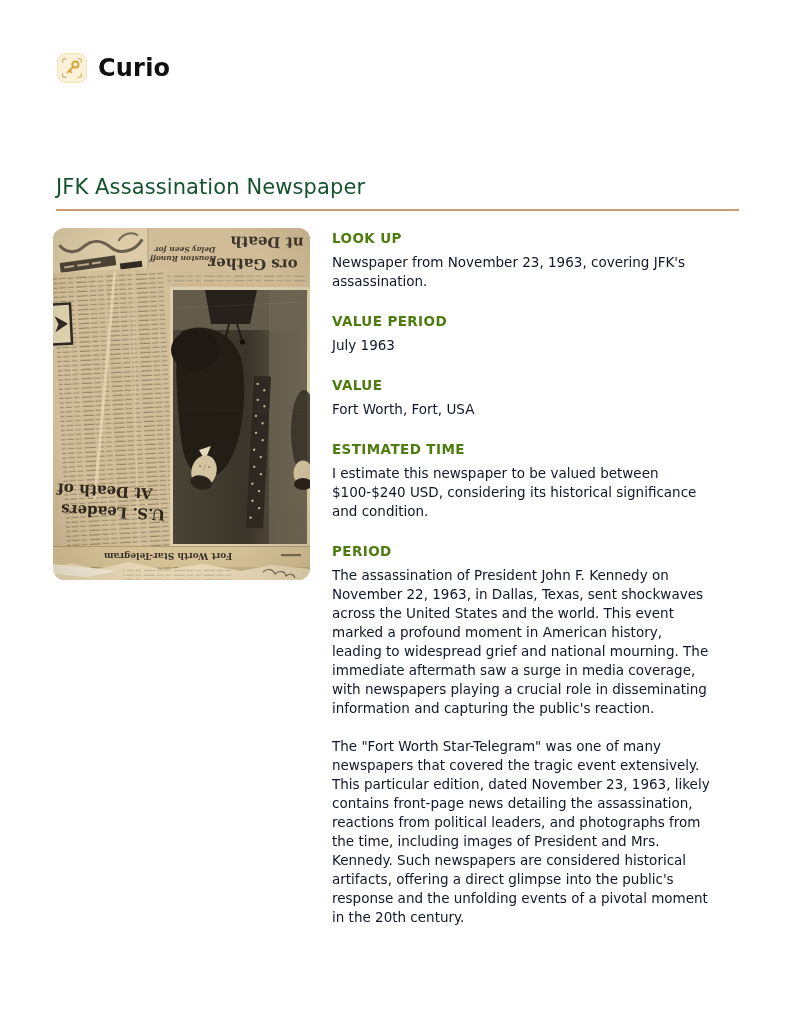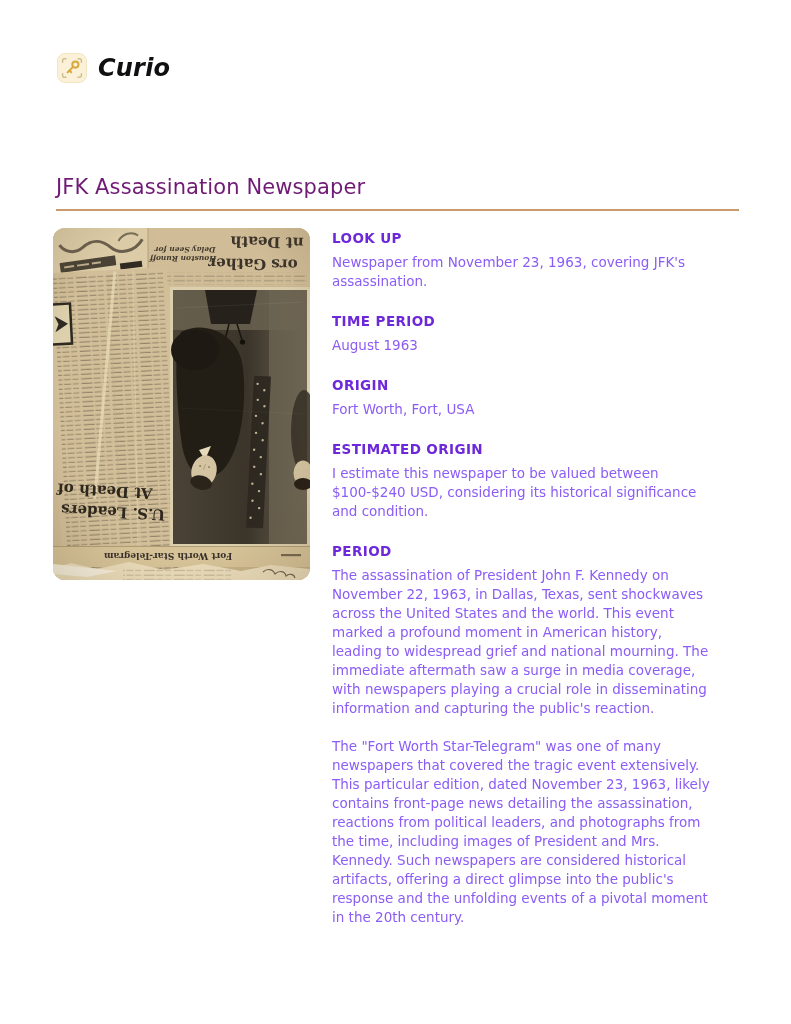--- a/index.html
+++ b/index.html
@@ -22,31 +22,30 @@
     gap: 11px;
     cursor: pointer;
   }
   .logo-icon { width: 30px; height: 30px; display: block; }
   .brand-name {
     font-size: 24px;
     font-weight: 700;
     color: #101012;
     letter-spacing: 0.2px;
     line-height: 30px;
-    font-style: italic;
   }
   
   .page-title {
     position: absolute;
     top: 175px;
     left: 56px;
     margin: 0;
     font-size: 21px;
     font-weight: 500;
-    color: #701a75;
+    color: #14532d;
     letter-spacing: 0.1px;
   }
   .title-divider {
     position: absolute;
     top: 209px;
     left: 56px;
     width: 683px;
     height: 2px;
     background: #c89a6e;
     border: none;
@@ -70,28 +69,28 @@
     position: absolute;
     top: 230px;
     left: 332px;
     width: 384px;
   }
   .section { margin-bottom: 22px; }
   .section h2 {
     margin: 0 0 7px;
     font-size: 13.5px;
     font-weight: 700;
-    color: #6d28d9;
+    color: #4d7c0f;
     letter-spacing: 0.4px;
   }
   .section p {
     margin: 0 0 19px;
     font-size: 13.5px;
     line-height: 19px;
-    color: #8b5cf6;
+    color: #0f172a;
   }
   .section p:last-child { margin-bottom: 0; }
   .np-headline { font-family: "DejaVu Serif", "Liberation Serif", serif; font-weight: bold; }
 </style>
 </head>
 <body>
 
 <div class="page">
 
   <div class="brand">
@@ -254,31 +253,31 @@
   </figure>
 
   <div class="details">
 
     <section class="section">
       <h2>LOOK UP</h2>
       <p>Newspaper from November 23, 1963, covering JFK's assassination.</p>
     </section>
 
     <section class="section">
-      <h2>TIME PERIOD</h2>
-      <p>August 1963</p>
-    </section>
-
-    <section class="section">
-      <h2>ORIGIN</h2>
+      <h2>VALUE PERIOD</h2>
+      <p>July 1963</p>
+    </section>
+
+    <section class="section">
+      <h2>VALUE</h2>
       <p>Fort Worth, Fort, USA</p>
     </section>
 
     <section class="section">
-      <h2>ESTIMATED ORIGIN</h2>
+      <h2>ESTIMATED TIME</h2>
       <p>I estimate this newspaper to be valued between $100-$240 USD, considering its historical significance and condition.</p>
     </section>
 
     <section class="section">
       <h2>PERIOD</h2>
       <p>The assassination of President John F. Kennedy on November 22, 1963, in Dallas, Texas, sent shockwaves across the United States and the world. This event marked a profound moment in American history, leading to widespread grief and national mourning. The immediate aftermath saw a surge in media coverage, with newspapers playing a crucial role in disseminating information and capturing the public's reaction.</p>
       <p>The "Fort Worth Star-Telegram" was one of many newspapers that covered the tragic event extensively. This particular edition, dated November 23, 1963, likely contains front-page news detailing the assassination, reactions from political leaders, and photographs from the time, including images of President and Mrs. Kennedy. Such newspapers are considered historical artifacts, offering a direct glimpse into the public's response and the unfolding events of a pivotal moment in the 20th century.</p>
     </section>
 
   </div>

